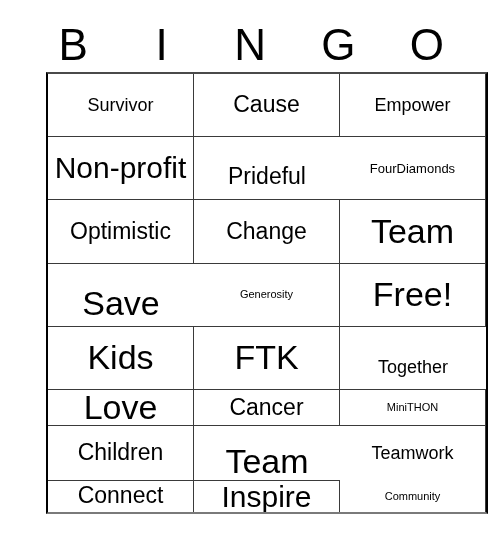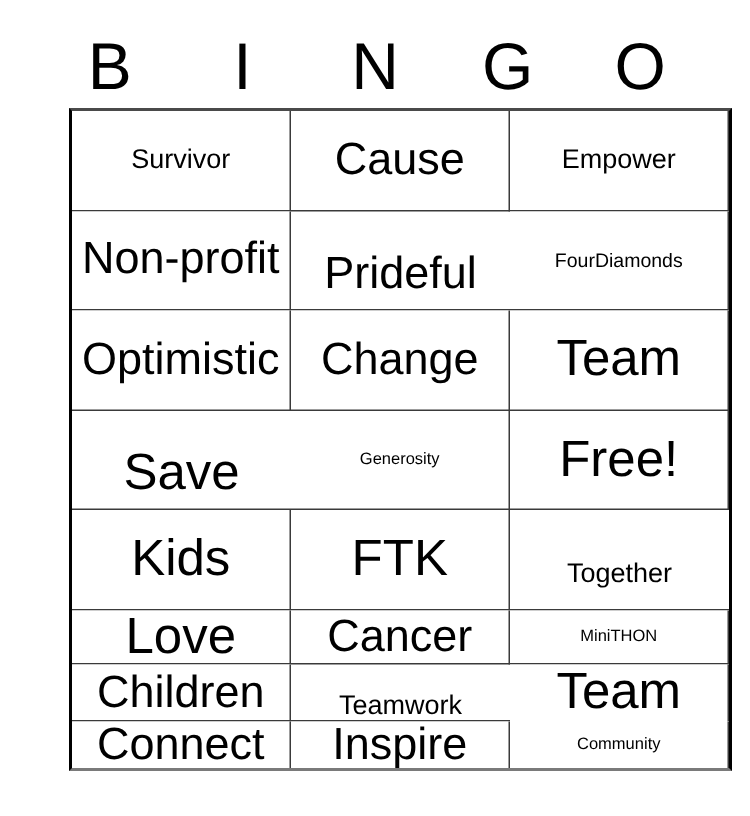--- a/index.html
+++ b/index.html
@@ -86,21 +86,21 @@
     line-height: 1.04;
     white-space: normal;
     word-break: normal;
     overflow-wrap: break-word;
     color: #000000;
   }
 
   
   .sz-xl   { font-size: 34px; }
   .sz-lg   { font-size: 30px; }
-  .sz-md   { font-size: 30px; }
+  .sz-md   { font-size: 23px; }
   .sz-sm   { font-size: 18px; }
   .sz-xs   { font-size: 11px; }
   .sz-xxs  { font-size: 13px; }
   .sz-wrap { font-size: 30px; line-height: 1.0; }
 </style>
 </head>
 <body>
 
 <div id="bingo-card">
 
@@ -164,24 +164,24 @@
       <div class="bingo-cell">
         <span class="cell-text sz-md">Cancer</span>
       </div>
       <div class="bingo-cell">
         <span class="cell-text sz-xs">MiniTHON</span>
       </div>
       <div class="bingo-cell">
         <span class="cell-text sz-md">Children</span>
       </div>
       <div class="bingo-cell">
-        <span class="cell-text sz-sm">Teamwork</span>
+        <span class="cell-text sz-xl">Team</span>
       </div>
       <div class="bingo-cell">
-        <span class="cell-text sz-xl">Team</span>
+        <span class="cell-text sz-sm">Teamwork</span>
       </div>
       <div class="bingo-cell">
         <span class="cell-text sz-md">Connect</span>
       </div>
       <div class="bingo-cell">
         <span class="cell-text sz-lg">Inspire</span>
       </div>
       <div class="bingo-cell">
         <span class="cell-text sz-xs">Community</span>
       </div>

